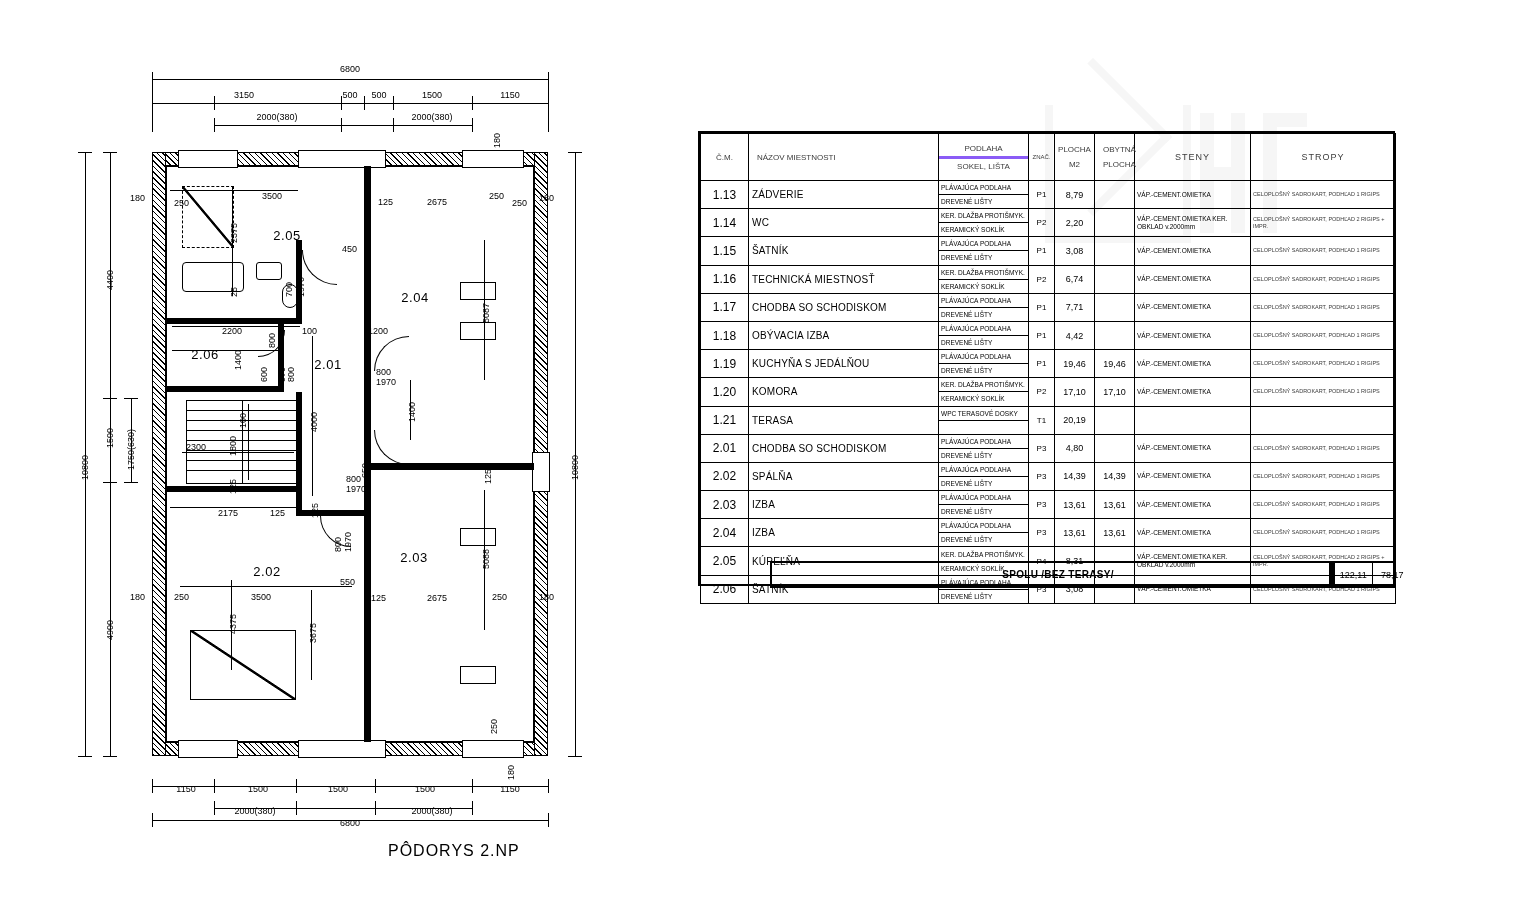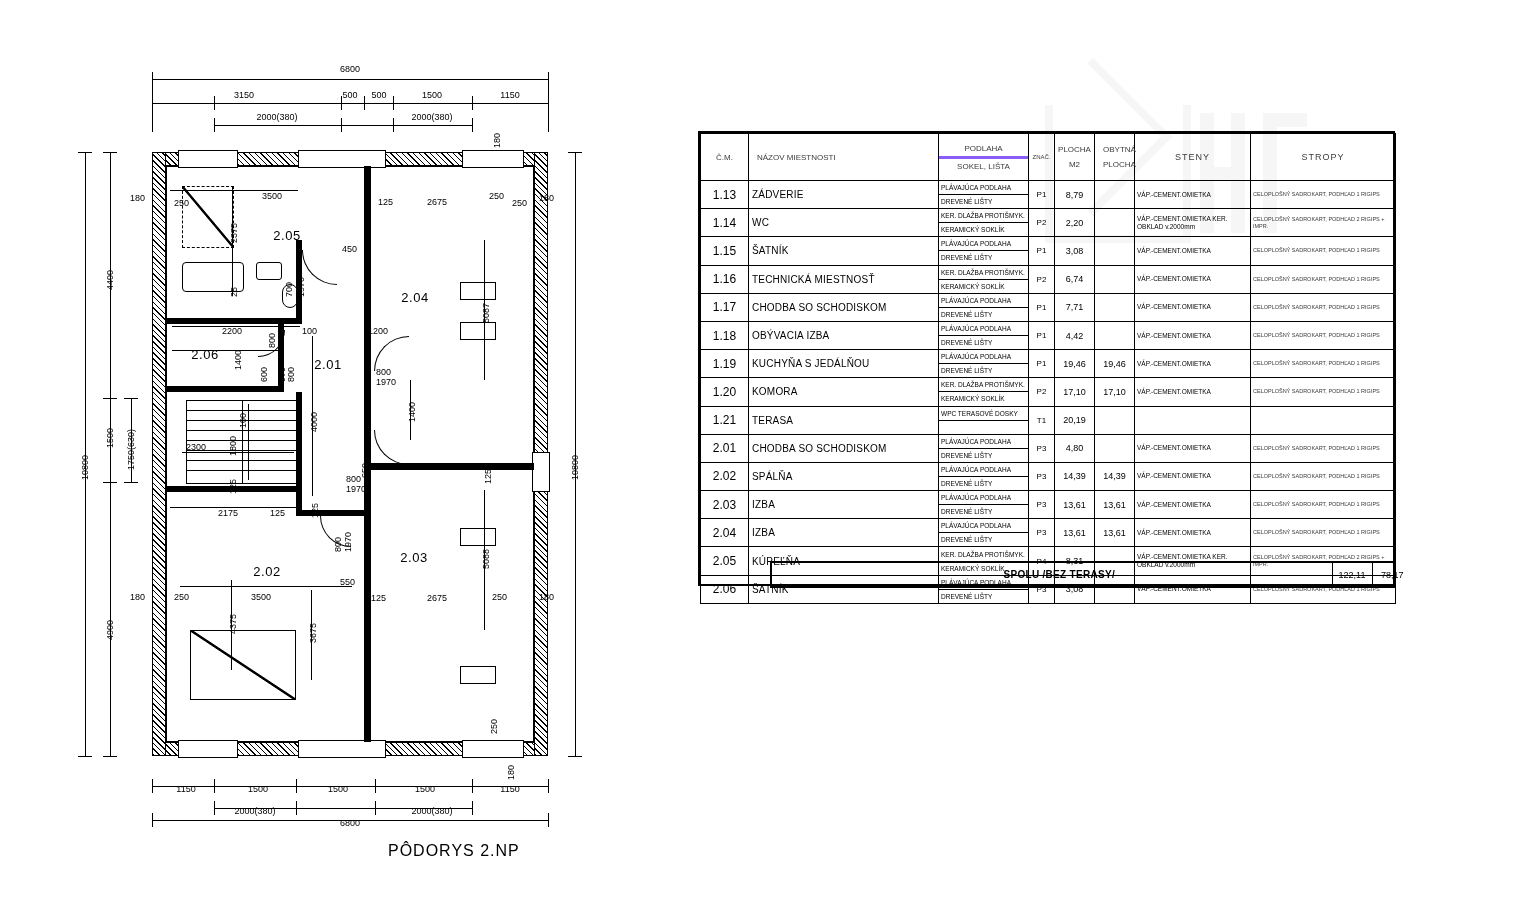--- a/index.html
+++ b/index.html
@@ -512,18 +512,18 @@
 <div class="sumbox">
   <table>
     <colgroup>
       <col style="width:545px">
         <col style="width:40px">
         <col style="width:40px">
     </colgroup>
     <tbody>
         <tr>
       <td class="sumlabel">SPOLU /BEZ TERASY/</td>
-      <td class="cm2" style="border-left:1px solid #000000;">122,11</td>
+      <td class="cm2" style="border-left:6px solid #000000;">122,11</td>
       <td class="cm2" style="border-left:1px solid #000;">78,17</td>
     </tr>
   </tbody>
     </table>
 </div>
 
 </body></html>

